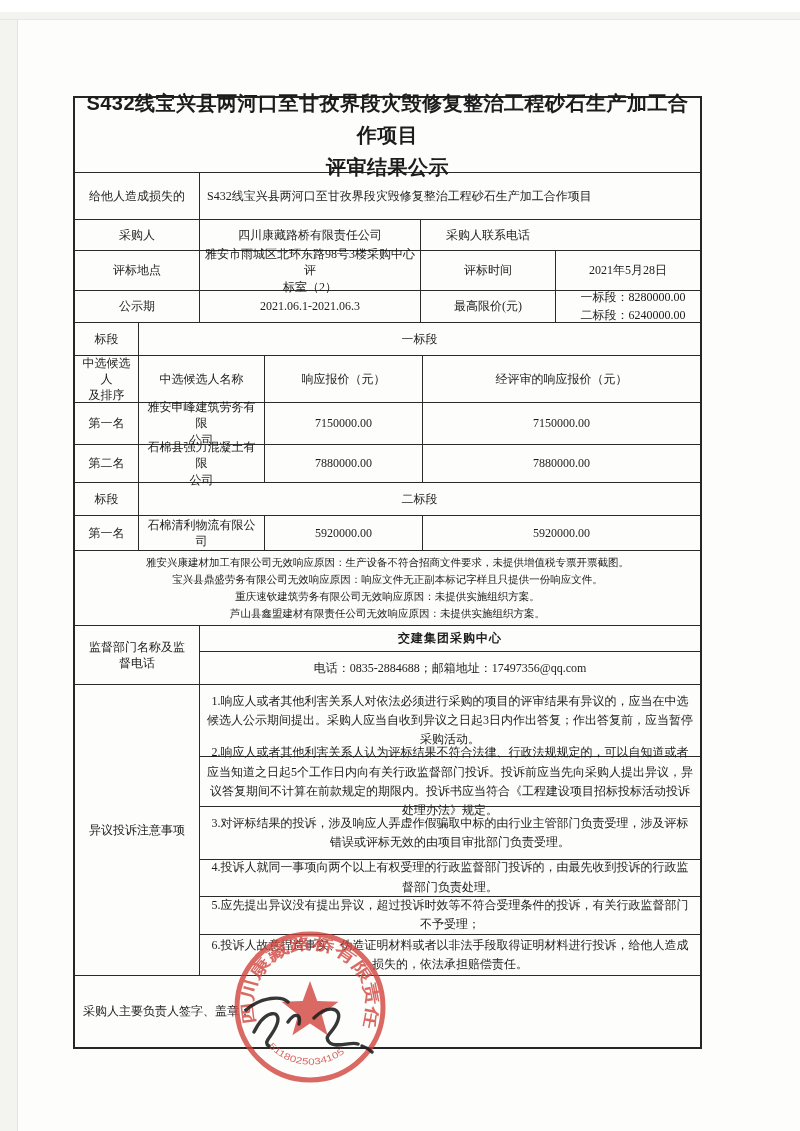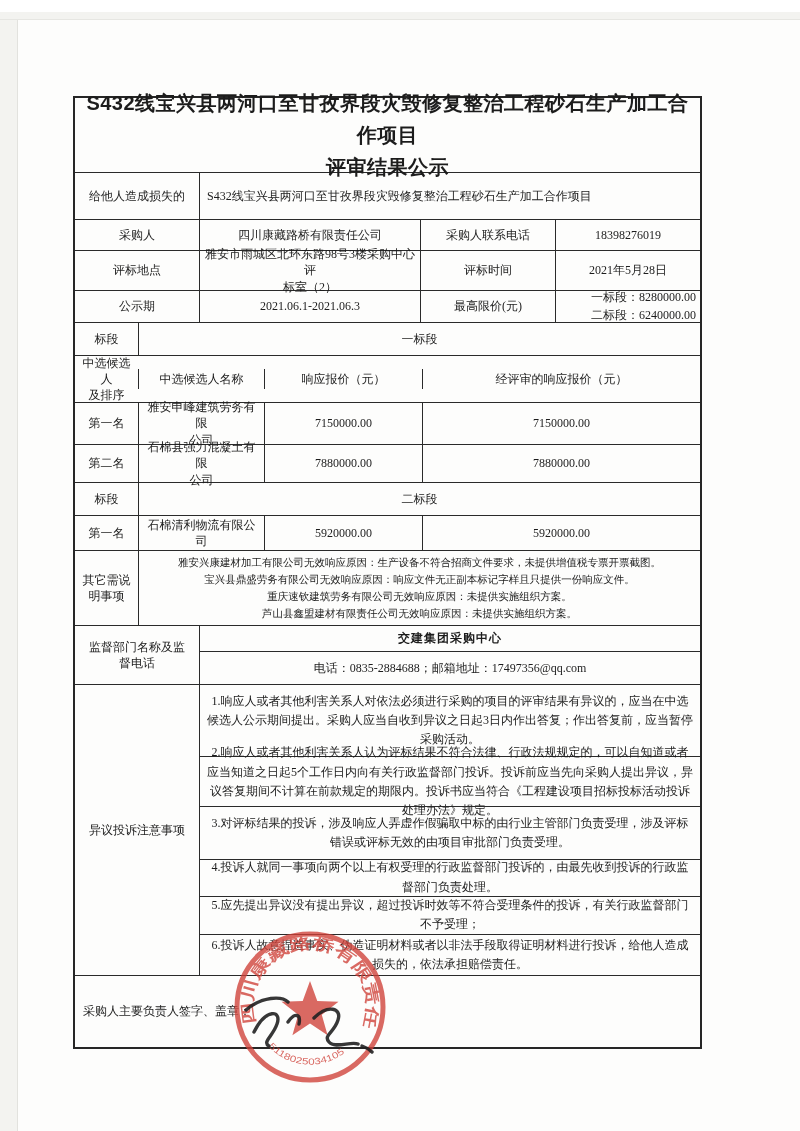--- a/index.html
+++ b/index.html
@@ -25,40 +25,40 @@
   .w1 { width:124px; } .w2 { width:221px; } .w3 { width:135px; } .w4 { flex:1; }
   .wa { width:63px;  } .wb { width:126px; } .wc { width:158px; } .wd { flex:1; }
 
   .r-title   { height:74px; }
   .title-cell { flex:1; flex-direction:column; font-family:"Liberation Sans", sans-serif; font-weight:bold; font-size:20px; line-height:1.6; letter-spacing:0.5px; }
   .r-project { height:47px; }
   .r-buyer   { height:31px; }
   .r-loc     { height:40px; }
   .r-pub     { height:32px; }
   .r-sec     { height:33px; }
-  .r-chead   { height:47px;align-items:center; }
+  .r-chead   { height:47px; }
   .r-c1      { height:42px; }
   .r-c2      { height:38px; }
   .r-sec2    { height:33px; }
   .r-c3      { height:35px; }
   .r-notes   { height:75px; }
   .notes-body { flex-direction:column; align-items:center; justify-content:center; font-size:10.5px; line-height:1.62; text-align:left; padding:3px 6px; }
   .r-superv  { height:59px; }
   .stack { display:flex; flex-direction:column; flex:1; border-left:1.5px solid #2a2a2a; }
   .stack > .srow { display:flex; align-items:center; justify-content:center; text-align:center; border-top:1.5px solid #2a2a2a; font-size:12px; padding:1px 6px; }
   .stack > .srow:first-child { border-top:none; }
   .sup-name   { height:25px; font-weight:bold; letter-spacing:1px; }
   .sup-phone  { flex:1; }
   .r-objct   { height:291px; }
   .obj-item { justify-content:flex-start; text-align:left; align-items:center; font-size:11.5px; line-height:1.6; padding:2px 8px; white-space:normal; }
   .oi1{height:72px;} .oi2{height:50px;} .oi3{height:53px;} .oi4{height:37px;} .oi5{height:38px;} .oi6{flex:1;}
   .r-sign    { height:72px; }
   .sign-cell { justify-content:flex-start; text-align:right; padding-left:8px; font-size:12px; }
 
-  .maxprice { flex-direction:column; align-items:flex-end; padding-left:14px; line-height:1.45; }
+  .maxprice { flex-direction:column; align-items:center; padding-left:14px; line-height:1.45; }
 
   .stamp { position:absolute; left:228px; top:905px; width:164px; height:176px; pointer-events:none; }
   .stamp svg { width:100%; height:100%; }
   .signature { position:absolute; left:238px; top:972px; width:150px; height:72px; pointer-events:none; }
   .signature svg { width:100%; height:100%; }
 </style>
 </head>
 <body>
 
 <div class="page">
@@ -76,21 +76,20 @@
 
     <div class="row r-project">
       <div class="cell w1">给他人造成损失的</div>
       <div class="cell w4 left">S432线宝兴县两河口至甘孜界段灾毁修复整治工程砂石生产加工合作项目</div>
     </div>
 
     <div class="row r-buyer">
       <div class="cell w1">采购人</div>
       <div class="cell w2">四川康藏路桥有限责任公司</div>
       <div class="cell w3">采购人联系电话</div>
-      <div class="cell w4">18398276019</div>
     </div>
 
     <div class="row r-loc">
       <div class="cell w1">评标地点</div>
       <div class="cell w2">雅安市雨城区北环东路98号3楼采购中心评
 标室（2）</div>
       <div class="cell w3">评标时间</div>
       <div class="cell w4">2021年5月28日</div>
     </div>
 
@@ -137,22 +136,20 @@
       <div class="cell w4">二标段</div>
     </div>
     <div class="row r-c3">
       <div class="cell wa">第一名</div>
       <div class="cell wb">石棉清利物流有限公司</div>
       <div class="cell wc">5920000.00</div>
       <div class="cell wd">5920000.00</div>
     </div>
 
     <div class="row r-notes">
-      <div class="cell wa">其它需说
-明事项</div>
       <div class="cell wd notes-body">
         <div>雅安兴康建材加工有限公司无效响应原因：生产设备不符合招商文件要求，未提供增值税专票开票截图。</div>
         <div>宝兴县鼎盛劳务有限公司无效响应原因：响应文件无正副本标记字样且只提供一份响应文件。</div>
         <div>重庆速钦建筑劳务有限公司无效响应原因：未提供实施组织方案。</div>
         <div>芦山县鑫盟建材有限责任公司无效响应原因：未提供实施组织方案。</div>
       </div>
     </div>
 
     <div class="row r-superv">
       <div class="cell w1">监督部门名称及监

